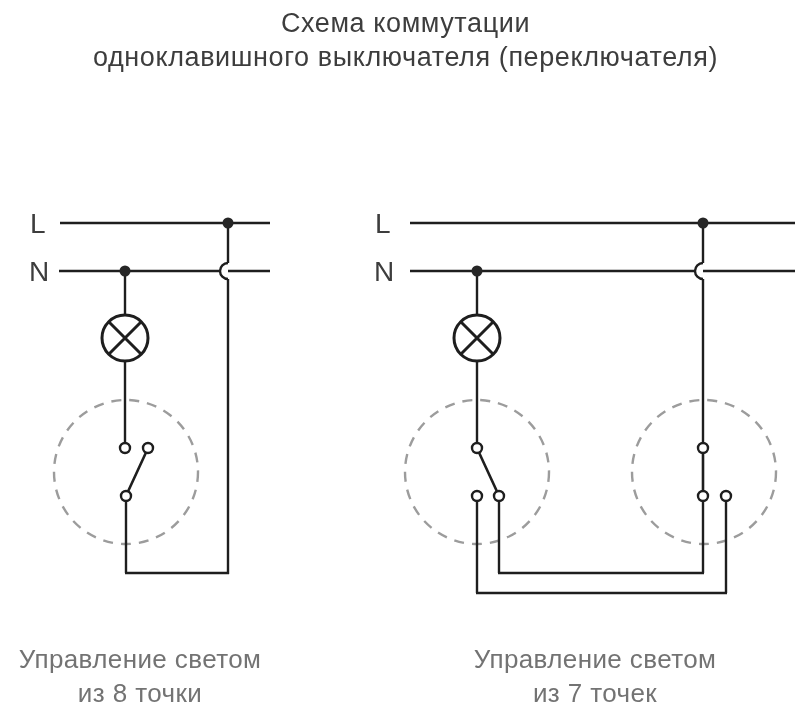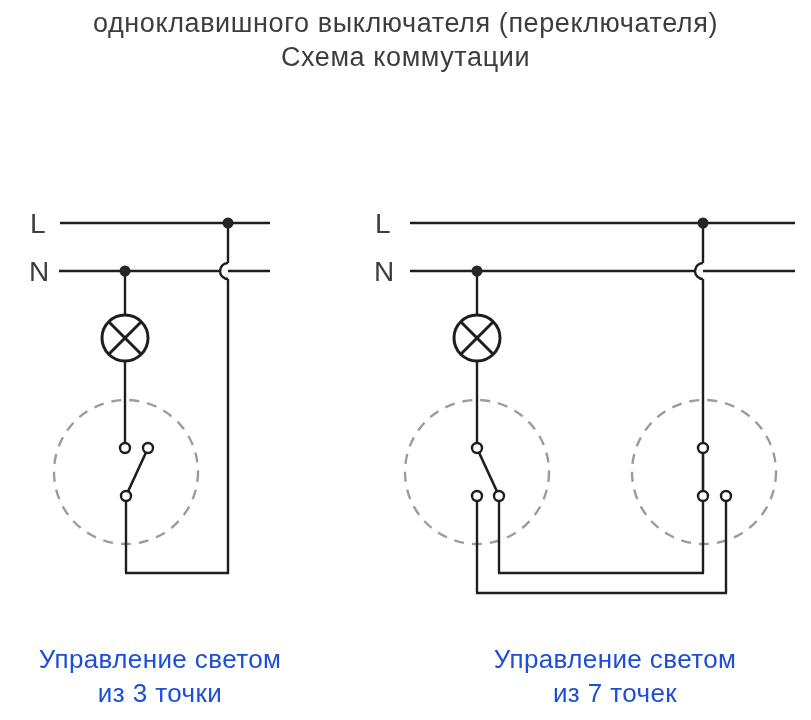--- a/index.html
+++ b/index.html
@@ -27,22 +27,21 @@
   }
   .caption {
     position: absolute;
     top: 642px;
     width: 280px;
     text-align: center;
     font-size: 26px;
     font-weight: 300;
     line-height: 34px;
     letter-spacing: 0.4px;
-    color: #1d4ed8;
-    margin-left: 20px;
+    color: #737373;
   }
   .caption.left  { left: 0; }
   .caption.right { left: 455px; }
   svg.schematic {
     position: absolute;
     left: 0; top: 0;
   }
   svg .wire      { stroke: #1e1e1e; stroke-width: 2.4; fill: none; stroke-linecap: butt; }
   svg .lever     { stroke: #1e1e1e; stroke-width: 2.6; fill: none; stroke-linecap: round; }
   svg .lamp      { stroke: #1e1e1e; stroke-width: 3;   fill: none; }
@@ -57,22 +56,22 @@
     letter-spacing: 1px;
     fill: #3d3d3d;
   }
 </style>
 </head>
 <body>
 
 <div class="page">
 
   <div class="title">
+    <div>Схема коммутации</div>
     <div>одноклавишного выключателя (переключателя)</div>
-    <div>Схема коммутации</div>
   </div>
 
   <svg class="schematic" width="811" height="720" viewBox="0 0 811 720">
 
     <g>
       <text class="buslabel" x="30" y="233">L</text>
       <text class="buslabel" x="29" y="281">N</text>
 
       <path class="wire" d="M60,223 H270"></path>
       <path class="wire" d="M59,271 H270"></path>
@@ -149,21 +148,21 @@
       <path class="wire" d="M726,501 V593"></path>
       <path class="wire" d="M476,593 H727"></path>
 
       <circle class="dot" cx="703" cy="223" r="5.5"></circle>
       <circle class="dot" cx="477" cy="271" r="5.5"></circle>
     </g>
   </svg>
 
   <div class="caption left">
     <div>Управление светом</div>
-    <div>из 3 точки</div>
+    <div>из 8 точки</div>
   </div>
 
   <div class="caption right">
     <div>Управление светом</div>
     <div>из 7 точек</div>
   </div>
 
 </div>
 
 </body></html>

